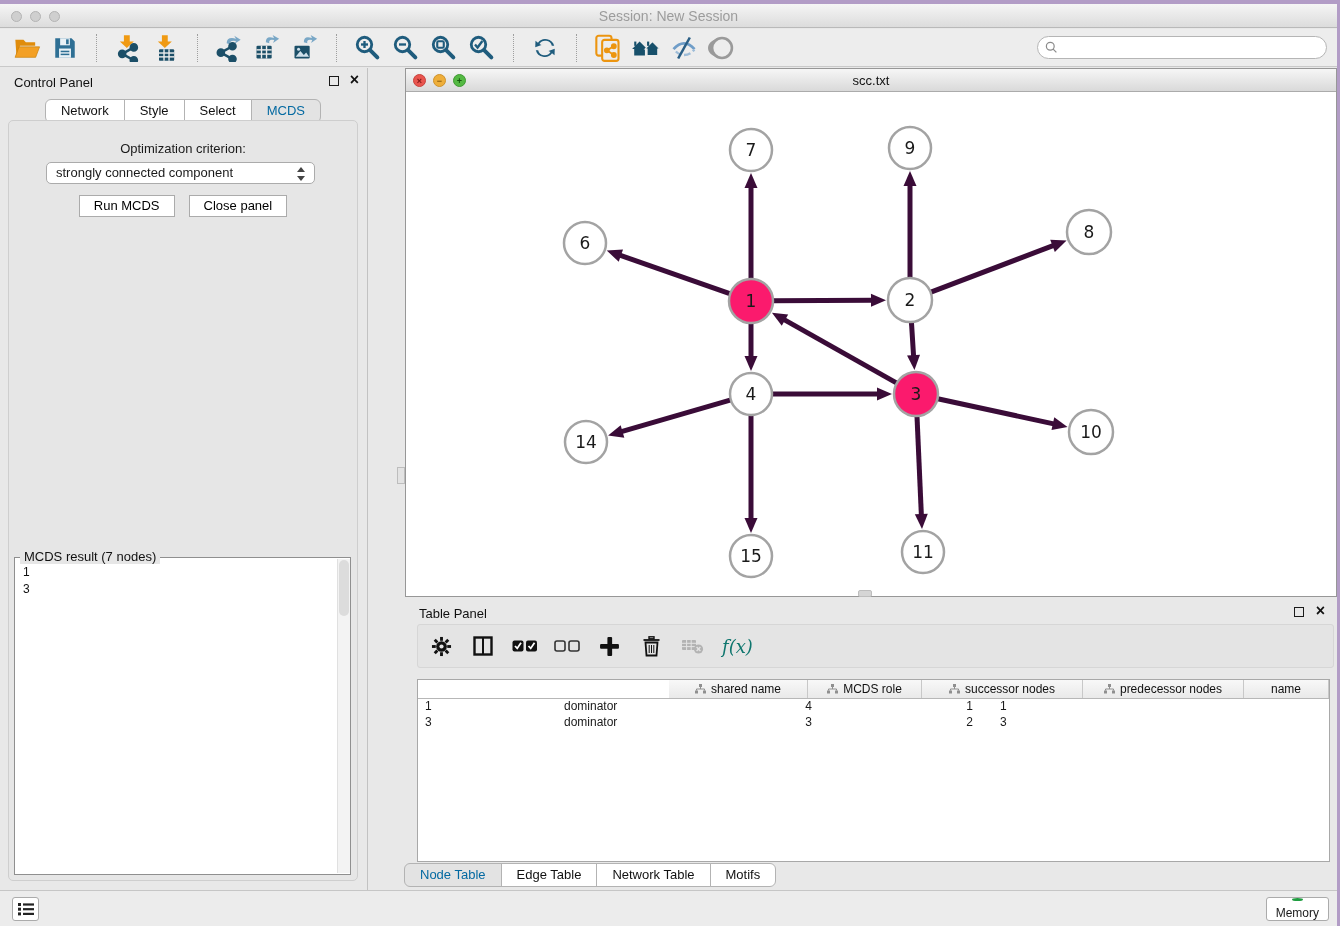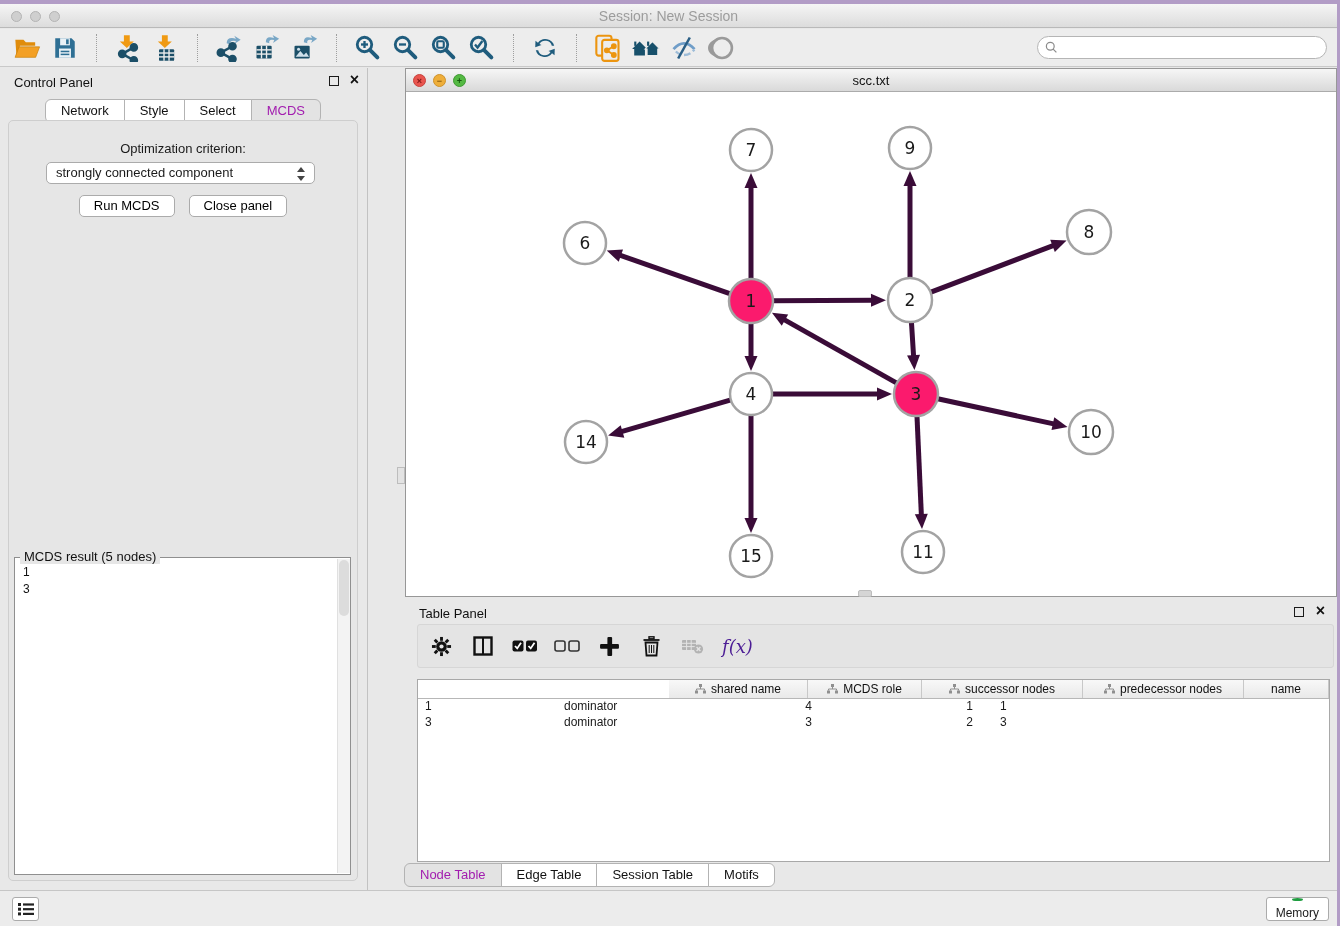--- a/index.html
+++ b/index.html
@@ -30,33 +30,33 @@
   
   .cpanel { position:absolute; left:0; top:64px; width:368px; bottom:36px; background:#e8e8e8; border-right:1px solid #c2c2c2; }
   .panel-head { position:relative; height:28px; }
   .panel-head .ph-title { position:absolute; left:14px; top:7px; font-size:13px; color:#111; }
   .float-ic { position:absolute; width:10px; height:10px; border:1.6px solid #1a1a1a; top:8px; background:transparent; }
   .close-ic { position:absolute; top:4px; font-size:16px; font-weight:bold; color:#111; line-height:16px; }
   .tabrow { position:absolute; left:0; right:0; top:31px; display:flex; justify-content:center; }
   .tab { border:1px solid #b3b3b3; background:#fff; padding:3px 15px 4px; font-size:13px; margin-left:-1px; color:#111; }
   .tab.first { border-radius:6px 0 0 6px; }
   .tab.last { border-radius:0 6px 6px 0; }
-  .tab.sel { background:#e3e3e3; color:#a21caf; }
+  .tab.sel { background:#e3e3e3; color:#0369a1; }
   .cp-body { position:absolute; left:8px; right:9px; top:52px; bottom:9px; background:#e6e6e6;
     border:1px solid #cecece; border-radius:5px; }
   .opt-label { text-align:center; margin-top:20px; font-size:13px; }
   .combo { position:absolute; left:37px; right:42px; top:41px; height:22px; background:#fff;
     border:1px solid #ababab; border-radius:5px; font-size:13px; line-height:20px; padding-left:9px; }
   .combo .stepper { position:absolute; right:7px; top:2px; width:10px; height:18px; }
   .combo .stepper .up { position:absolute; top:2px; left:0; width:0; height:0;
     border-left:4px solid transparent; border-right:4px solid transparent; border-bottom:5px solid #444; }
   .combo .stepper .dn { position:absolute; bottom:2px; left:0; width:0; height:0;
     border-left:4px solid transparent; border-right:4px solid transparent; border-top:5px solid #444; }
   .btnrow { position:absolute; left:0; right:0; top:74px; display:flex; justify-content:center; gap:14px; }
-  .mac-btn { background:#fff; border:1px solid #ababab; border-radius:5px; font-size:13px;
+  .mac-btn { background:#fff; border:1px solid #ababab; border-radius:0; font-size:13px;
     padding:2px 14px 3px; font-family:"Liberation Sans",sans-serif; }
   .result-box { position:absolute; left:5px; right:6px; top:436px; bottom:5px;
     border:1px solid #8f8f8f; background:#fff; }
   .result-title { position:absolute; top:-9px; left:5px; background:#e6e6e6; padding:0 4px; font-size:13px; color:#111; }
   .result-text { position:absolute; left:0; top:2px; right:14px; bottom:0; font-size:12px;
     padding:4px 0 0 8px; white-space:pre-line; line-height:17px; color:#111; }
   .result-scroll { position:absolute; right:0; top:1px; bottom:1px; width:13px; background:#f3f3f3; border-left:1px solid #e0e0e0; }
   .result-thumb { position:absolute; right:1px; top:1px; width:10px; height:56px; background:#dcdcdc; border-radius:5px; }
 
   
@@ -75,21 +75,21 @@
   .grip-v { position:absolute; left:397px; top:463px; width:8px; height:17px;
     background:#e3e3e3; border:1px solid #bdbdbd; }
   .grip-h { position:absolute; left:858px; top:586px; width:14px; height:7px;
     background:#d5d5d5; border:1px solid #bdbdbd; border-radius:2px; }
 
   
   .tpanel { position:absolute; left:405px; top:595px; width:932px; bottom:36px; background:#e8e8e8; }
   .tp-toolbar { position:absolute; left:12px; right:3px; top:25px; height:44px; background:#e4e4e4;
     border:1px solid #d6d6d6; border-radius:3px; display:flex; align-items:center; padding-left:10px; gap:16px; }
   .tp-ic { display:flex; align-items:center; justify-content:center; width:26px; height:26px; }
-  .fx { font-family:"DejaVu Serif", serif; font-style:italic; font-size:18px; color:#4c1d95; }
+  .fx { font-family:"DejaVu Serif", serif; font-style:italic; font-size:18px; color:#0f766e; }
   .dtable { position:absolute; left:12px; right:7px; top:80px; height:183px; background:#fff; border:1px solid #a8a8a8; overflow:hidden; }
   .thead { display:flex; height:19px; border-bottom:1px solid #b7b7b7;justify-content:flex-end; }
   .th { background:linear-gradient(#f8f8f8,#e9e9e9); border-right:1px solid #c8c8c8; font-size:12px;
     display:flex; align-items:center; justify-content:center; gap:5px; color:#111; }
   .trow { display:flex; height:16px; font-size:12px; }
   .td { overflow:hidden; white-space:nowrap; }
   .td.left { text-align:left; padding-left:7px; }
   .td.right { text-align:right; padding-right:20px; }
   .bottom-tabs { position:absolute; left:0; right:0; bottom:3px; display:flex; justify-content:flex-start; }
 
@@ -290,21 +290,21 @@
         <span class="stepper">
             <span class="up"></span>
             <span class="dn"></span>
           </span>
       </div>
       <div class="btnrow">
         <button class="mac-btn">Run MCDS</button>
         <button class="mac-btn">Close panel</button>
       </div>
       <div class="result-box">
-        <span class="result-title">MCDS result (5 nodes)</span>
+        <span class="result-title">MCDS result (7 nodes)</span>
         <div class="result-text" id="result-text">1
 3</div>
         <div class="result-scroll">
             <div class="result-thumb"></div>
           </div>
       </div>
     </div>
   </div>
 
   <div class="netwin">
@@ -511,21 +511,21 @@
             <div class="td right" style="width: 161px;">3</div>
             <div class="td right" style="width: 161px;">2</div>
             <div class="td left" style="width: 85px;">3</div>
           </div>
         </div>
     </div>
 
     <div class="bottom-tabs" id="bottom-tabs">
         <div class="tab first sel">Node Table</div>
         <div class="tab">Edge Table</div>
-        <div class="tab">Session Table</div>
+        <div class="tab">Network Table</div>
         <div class="tab last">Motifs</div>
       </div>
   </div>
 
   <div class="statusbar">
     <div class="list-btn">
       <svg width="16" height="14" viewBox="0 0 16 14">
         <g fill="#222">
           <rect x="0" y="1" width="3" height="3"></rect>
             <rect x="0" y="5.7" width="3" height="3"></rect>

